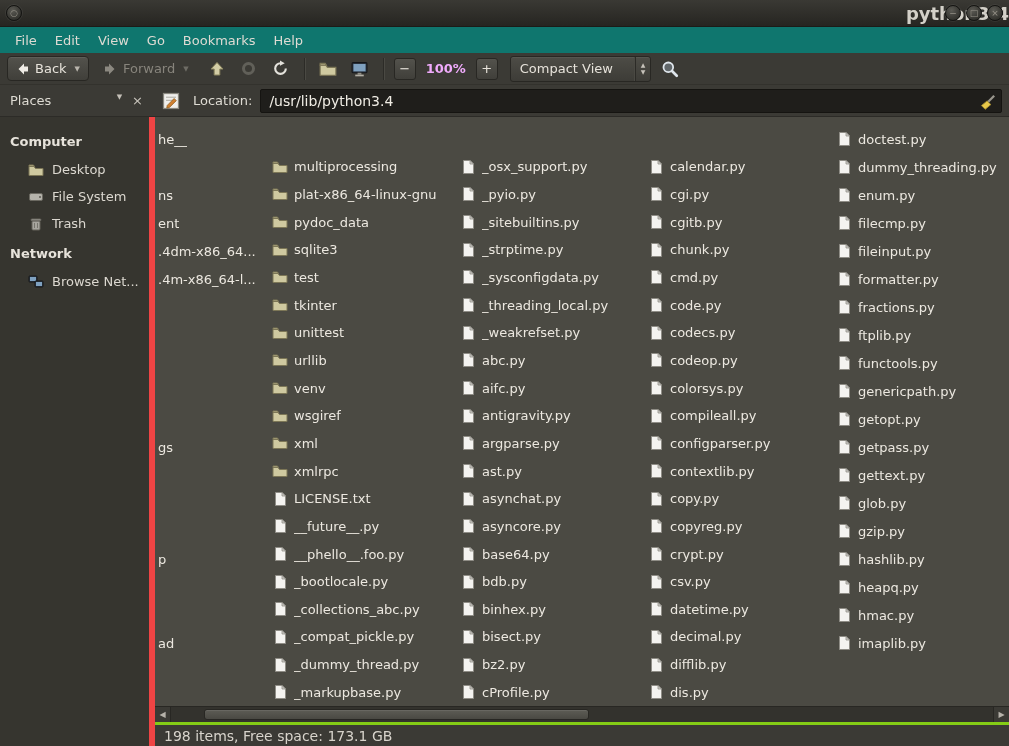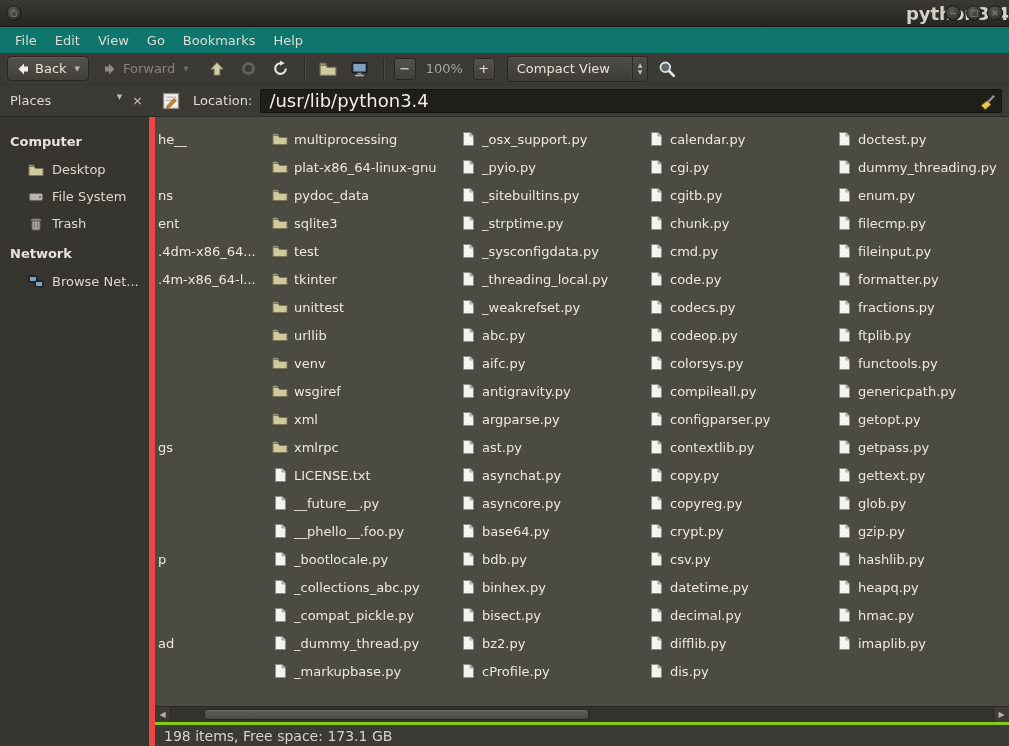--- a/index.html
+++ b/index.html
@@ -51,21 +51,21 @@
   .drop-caret { font-size:7px; color:#b9b5ad; margin-left:2px; }
   .disabled .drop-caret { color:#6e6c65; }
   .icon-btn { display:flex; align-items:center; justify-content:center; width:26px; height:26px; }
   .stop-donut { width:13px; height:13px; border:3px solid #72706a; border-radius:50%; opacity:.7; }
   .tsep { width:1px; height:22px; background:#2c2b27; box-shadow:1px 0 0 #4a4943; margin:0 4px; }
   .sqbtn {
     width:22px; height:22px; display:flex; align-items:center; justify-content:center;
     border:1px solid #282723; border-radius:3px;
     background:linear-gradient(#53524c,#403f3a); color:#e6e2da; font-size:13px;
   }
-  .zoom-label { padding:0 4px; color:#a3a3a3; }
+  .zoom-label { padding:0 4px; color:#f0abfc;font-weight:bold; }
   .combo {
     display:flex; align-items:center; height:26px; margin-left:6px;
     border:1px solid #282723; border-radius:3px;
     background:linear-gradient(#4d4c46,#3d3c37);
     box-shadow:inset 0 1px 0 rgba(255,255,255,.06);
   }
   .combo-label { padding:0 22px 0 9px; color:#e6e2da; }
   .combo-spin {
     border-left:1px solid #2c2b27; box-shadow:-1px 0 0 #4a4943;
     display:flex; flex-direction:column; align-items:center; justify-content:center;
@@ -82,37 +82,37 @@
   .places-close { color:#c8c4bc; font-size:13px; padding:0 4px; }
   .editpath-btn { margin:0 8px 0 6px; display:flex; align-items:center; }
   .loc-label { margin:0 8px 0 4px; color:#dedbd3; }
   .loc-entry {
     flex:1; height:24px; margin-right:7px; position:relative;
     background:#1f1e1b; border:1px solid #151411; border-radius:2px;
     display:flex; align-items:center;
   }
   .loc-input {
     flex:1; background:transparent; border:none; outline:none;
-    color:#f0ede5; font-family:inherit; font-size:18px; padding:0 26px 0 8px;
+    color:#f0ede5; font-family:inherit; font-size:14px; padding:0 26px 0 8px;
   }
   .clear-btn { position:absolute; right:4px; top:3px; }
   
   .content { flex:1; display:flex; min-height:0; }
   .sidebar {
     width:155px; flex:0 0 155px; background:#36352f;
     border-right:6px solid #ef4444; padding-top:8px;
   }
   .side-header { padding:9px 10px 7px 10px; font-weight:bold; color:#e7e3db; }
   .side-item { height:27px; display:flex; align-items:center; gap:8px; padding-left:28px; color:#dcd8d0; }
   
   .filepane { flex:1; min-width:0; display:flex; flex-direction:column; background:#4b4a43; }
   .filelist { flex:1; display:flex; padding-top:8px; overflow:hidden; }
   .fcol { display:flex; flex-direction:column; }
   .fcol-clip { width:114px; flex:0 0 114px; }
-  .fcol-std  { width:188px; flex:0 0 188px; }
+  .fcol-std  { width:188px; flex:0 0 188px;margin-top:28px; }
   .fcol-last { flex:1; min-width:0; }
   .fitem { height:28px; display:flex; align-items:center; gap:6px; padding-left:3px; overflow:hidden; }
   .ficon { width:16px; height:16px; flex:0 0 16px; display:flex; }
   .flabel { white-space:nowrap; overflow:hidden; color:#ece8e0; }
   .fcol-clip .fitem { padding-left:3px; }
   
   .hscroll {
     height:16px; flex:0 0 16px; position:relative; background:#33322d;
     border-top:1px solid #282723;
   }

